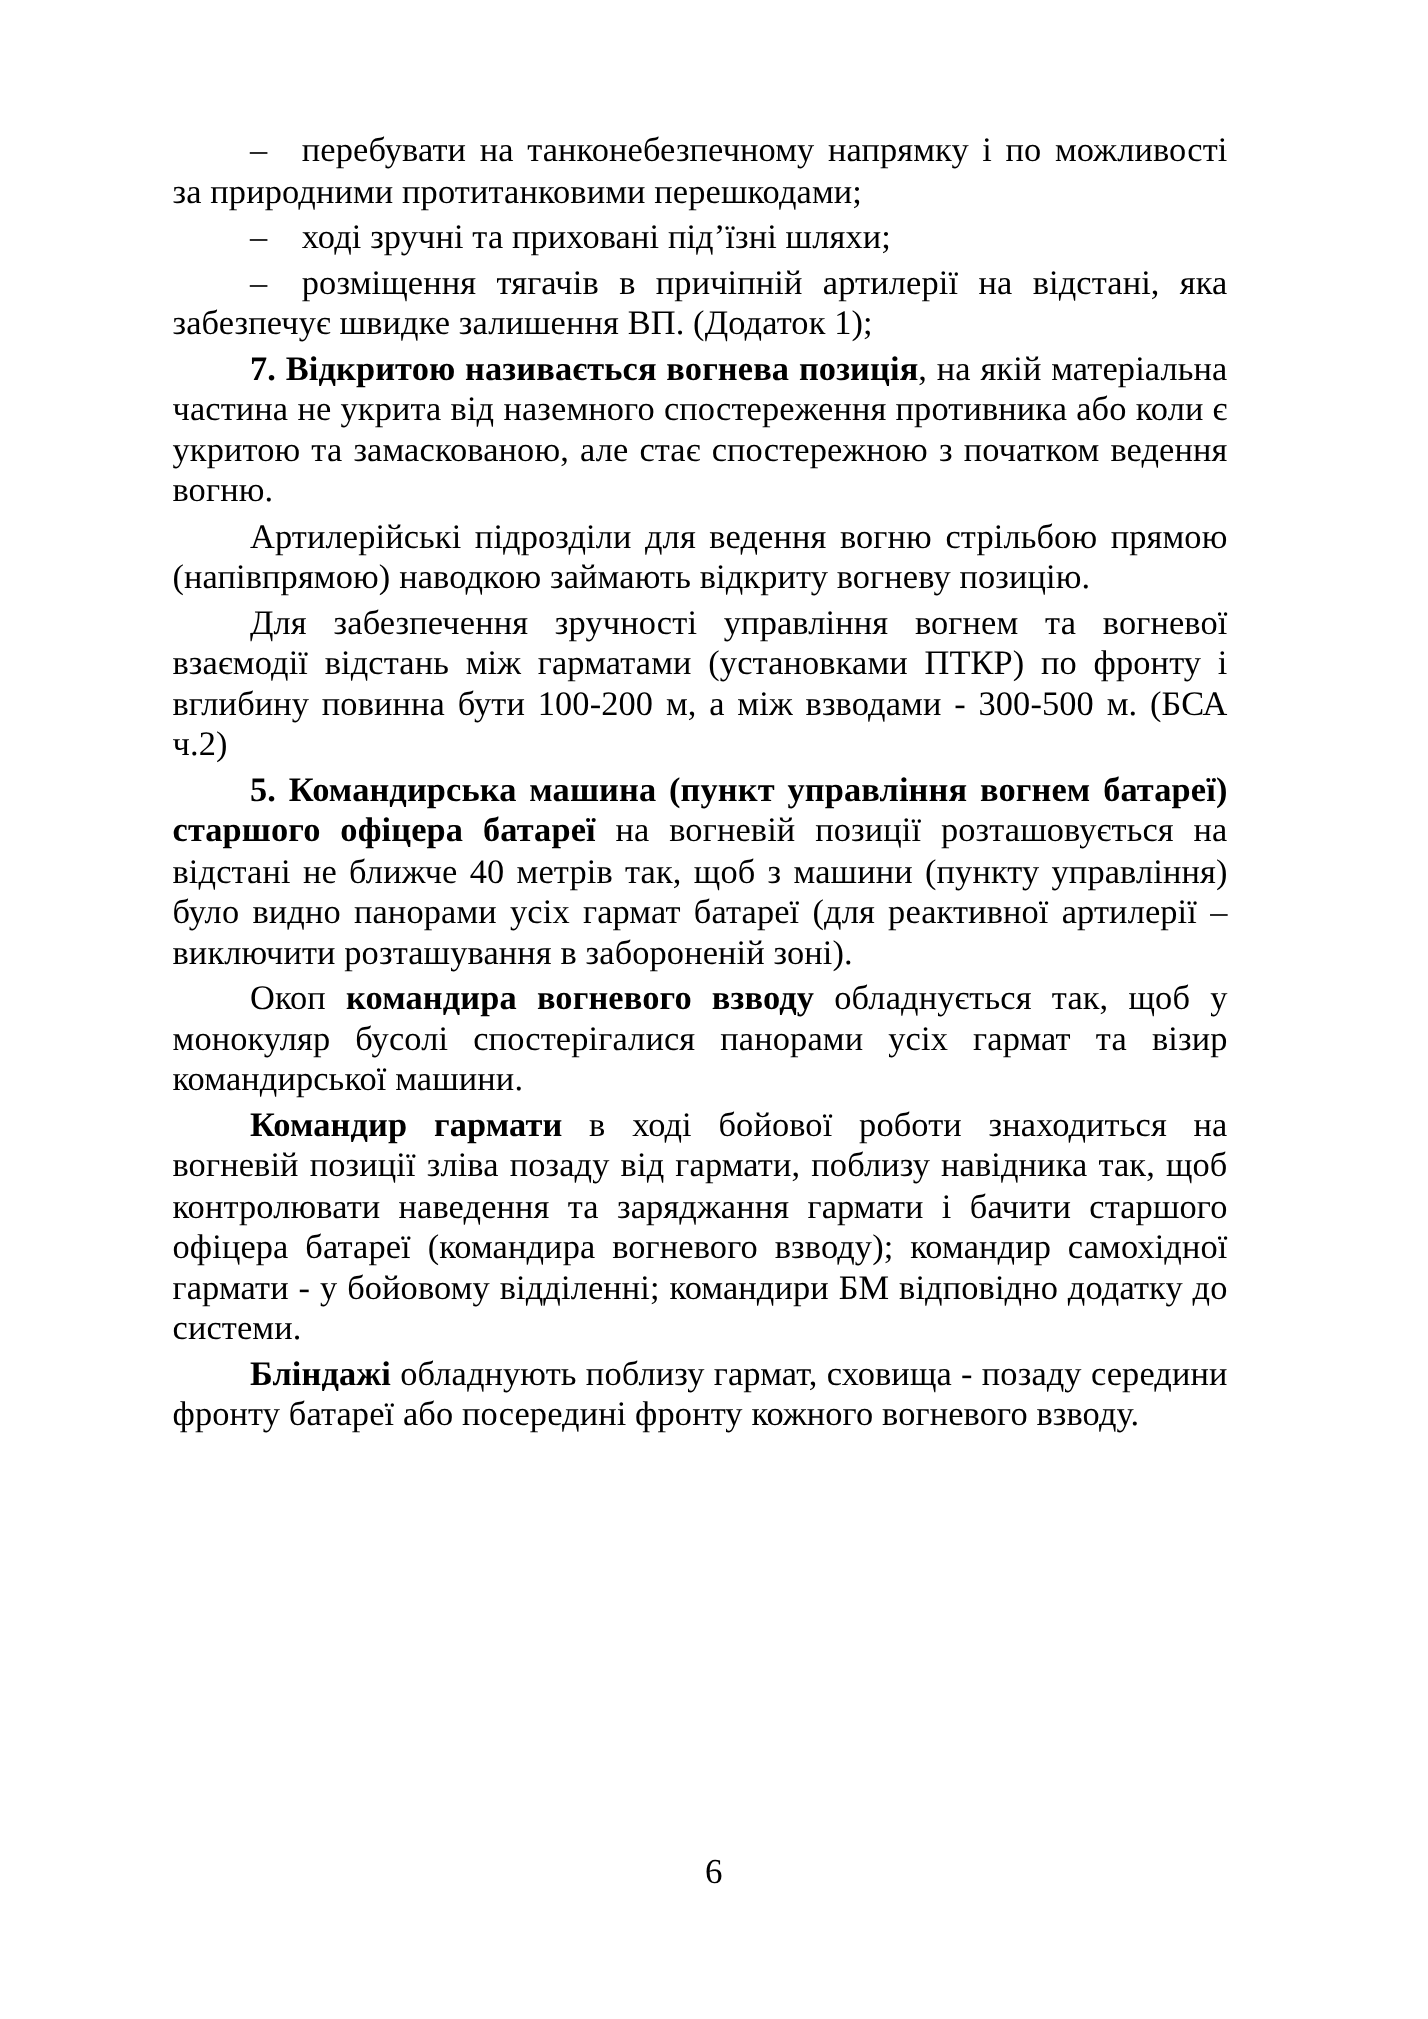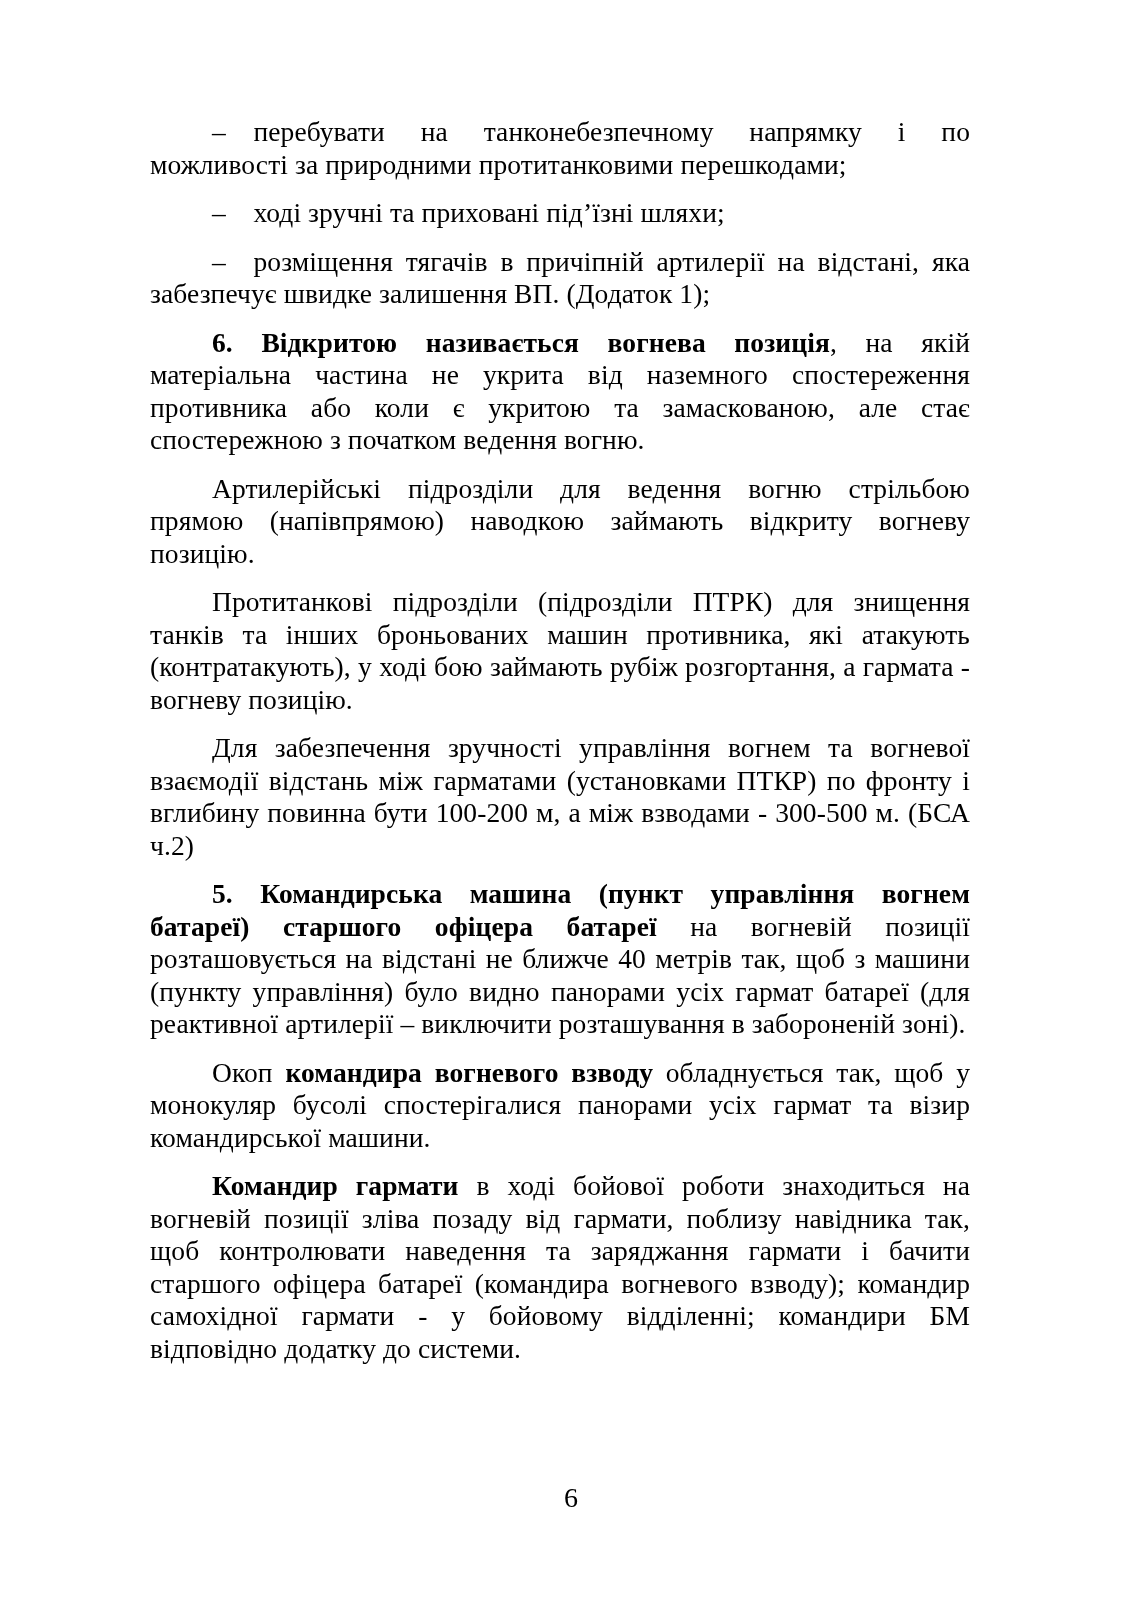--- a/index.html
+++ b/index.html
@@ -23,21 +23,21 @@
     position: absolute;
     left: 134px;
     top: 100px;
     width: 852px;
     font-size: 27.5px;
     line-height: 32.5px;
     text-align: justify;
     letter-spacing: 0.1px;
   }
   .para {
-    margin: 16px;
+    margin: 4px;
     text-indent: 62px;
   }
   .seg.bold {
     font-weight: bold;
   }
   .page-number {
     position: absolute;
     top: 1482px;
     left: 0;
     width: 100%;
@@ -46,22 +46,22 @@
   }
 </style>
 </head>
 <body>
 
 <main class="page">
   <div class="text-block">
       <p class="para"><span class="seg">– перебувати на танконебезпечному напрямку і по можливості за природними протитанковими перешкодами;</span></p>
       <p class="para"><span class="seg">– ході зручні та приховані під’їзні шляхи;</span></p>
       <p class="para"><span class="seg">– розміщення тягачів в причіпній артилерії на відстані, яка забезпечує швидке залишення ВП. (Додаток 1);</span></p>
-      <p class="para"><span class="seg bold">6. Відкритою називається вогнева позиція</span><span class="seg">, на якій матеріальна частина не укрита від наземного спостереження противника або коли є укритою та замаскованою, але стає спостережною з початком ведення вогню.</span></p>
+      <p class="para"><span class="seg bold">7. Відкритою називається вогнева позиція</span><span class="seg">, на якій матеріальна частина не укрита від наземного спостереження противника або коли є укритою та замаскованою, але стає спостережною з початком ведення вогню.</span></p>
       <p class="para"><span class="seg">Артилерійські підрозділи для ведення вогню стрільбою прямою (напівпрямою) наводкою займають відкриту вогневу позицію.</span></p>
-      <p class="para"><span class="seg">Протитанкові підрозділи (підрозділи ПТРК) для знищення танків та інших броньованих машин противника, які атакують (контратакують), у ході бою займають рубіж розгортання, а гармата - вогневу позицію.</span></p>
       <p class="para"><span class="seg">Для забезпечення зручності управління вогнем та вогневої взаємодії відстань між гарматами (установками ПТКР) по фронту і вглибину повинна бути 100-200 м, а між взводами - 300-500 м. (БСА ч.2)</span></p>
       <p class="para"><span class="seg bold">5. Командирська машина (пункт управління вогнем батареї) старшого офіцера батареї</span><span class="seg"> на вогневій позиції розташовується на відстані не ближче 40 метрів так, щоб з машини (пункту управління) було видно панорами усіх гармат батареї (для реактивної артилерії – виключити розташування в забороненій зоні).</span></p>
       <p class="para"><span class="seg">Окоп </span><span class="seg bold">командира вогневого взводу</span><span class="seg"> обладнується так, щоб у монокуляр бусолі спостерігалися панорами усіх гармат та візир командирської машини.</span></p>
       <p class="para"><span class="seg bold">Командир гармати</span><span class="seg"> в ході бойової роботи знаходиться на вогневій позиції зліва позаду від гармати, поблизу навідника так, щоб контролювати наведення та заряджання гармати і бачити старшого офіцера батареї (командира вогневого взводу); командир самохідної гармати - у бойовому відділенні; командири БМ відповідно додатку до системи.</span></p>
+      <p class="para"><span class="seg bold">Бліндажі</span><span class="seg"> обладнують поблизу гармат, сховища - позаду середини фронту батареї або посередині фронту кожного вогневого взводу.</span></p>
     </div>
   <div class="page-number">6</div>
 </main>
 
 </body></html>

